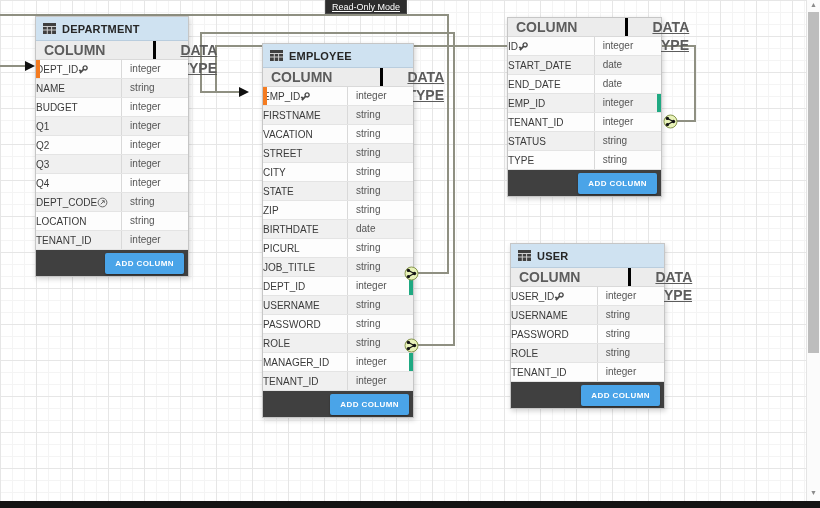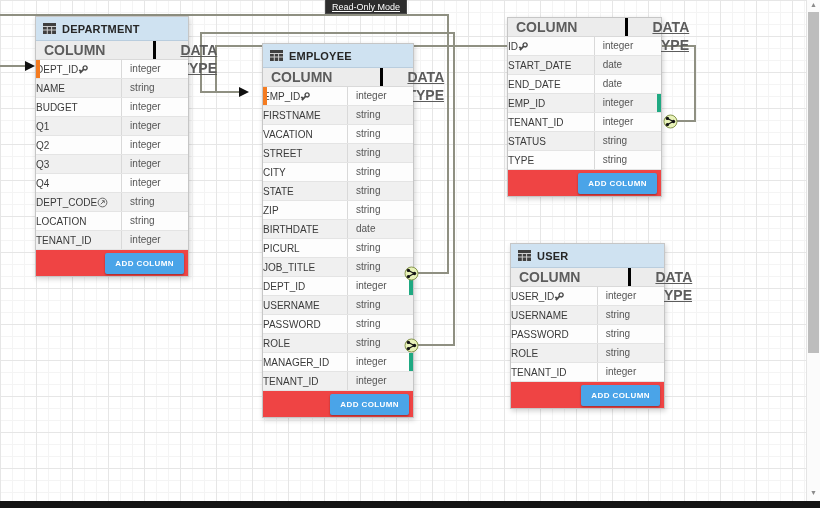--- a/index.html
+++ b/index.html
@@ -25,21 +25,21 @@
   .cols span{line-height:18px;}
   .cols .c1{width:56%;padding-left:8px;box-sizing:border-box;}
   .cols .c2{width:44%;padding-left:24px;box-sizing:border-box;border-left:3px solid #000000;text-decoration:underline;}
   .row{display:flex;height:18px;position:relative;border-bottom:1px solid #e4e4e4;background:#fdfdfd;}
   .row:nth-child(even){background:#f0f0f0;}
   .cell{line-height:17px;box-sizing:border-box;overflow:hidden;white-space:nowrap;}
   .cell.name{width:56%;padding-left:0;display:flex;align-items:center;justify-content:flex-start;padding-right:6px;color:#3a3a3a;}
   .cell.type{width:44%;padding-left:8px;border-left:1px solid #d9d9d9;color:#555;}
   .row.target::before{content:"";position:absolute;left:0;top:0;bottom:0;width:4px;background:#f47b20;}
   .row.fk::after{content:"";position:absolute;right:0;top:0;bottom:0;width:4px;background:#1fa982;}
-  .tfoot{height:26px;background:#ef4444;display:flex;justify-content:flex-end;align-items:center;padding-right:4px;}
+  .tfoot{height:26px;background:#404040;display:flex;justify-content:flex-end;align-items:center;padding-right:4px;}
   .addcol{border:none;background:#4aa4e8;color:#fff;font-weight:bold;font-size:8px;letter-spacing:.4px;padding:6px 10px;border-radius:2px;box-shadow:0 1px 2px rgba(0,0,0,.35);cursor:pointer;font-family:inherit;}
   
   #t-department{left:35px;top:16px;width:152px;}
   #t-employee{left:262px;top:43px;width:150px;}
   #t-vacation{left:507px;top:17px;width:153px;}
   #t-user{left:510px;top:243px;width:153px;}
   
   #banner{position:absolute;left:281px;top:0;width:80px;height:13px;background:#2d2d2d;border:1px solid #484848;border-top:none;color:#fff;font-size:9px;display:flex;align-items:center;justify-content:center;z-index:6;margin-left:44px;}
   #banner span{text-decoration:underline;}
   

